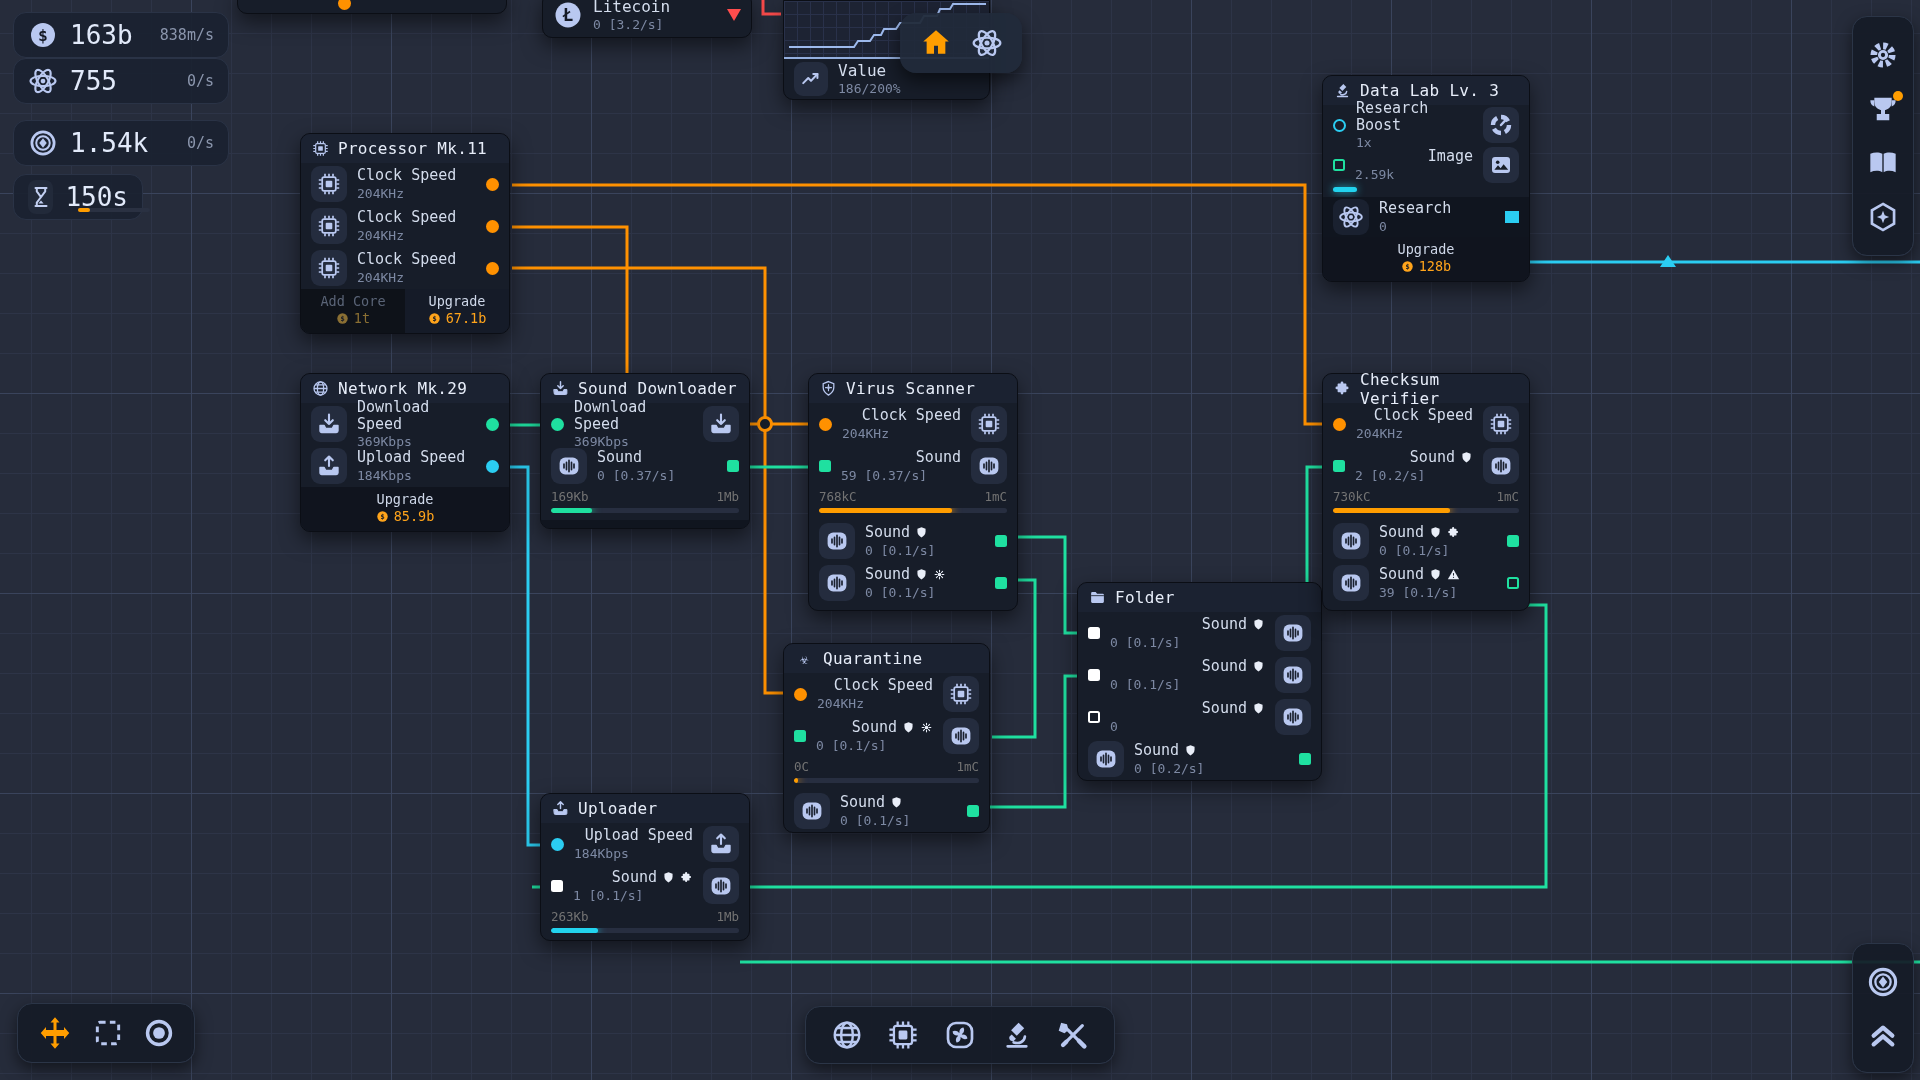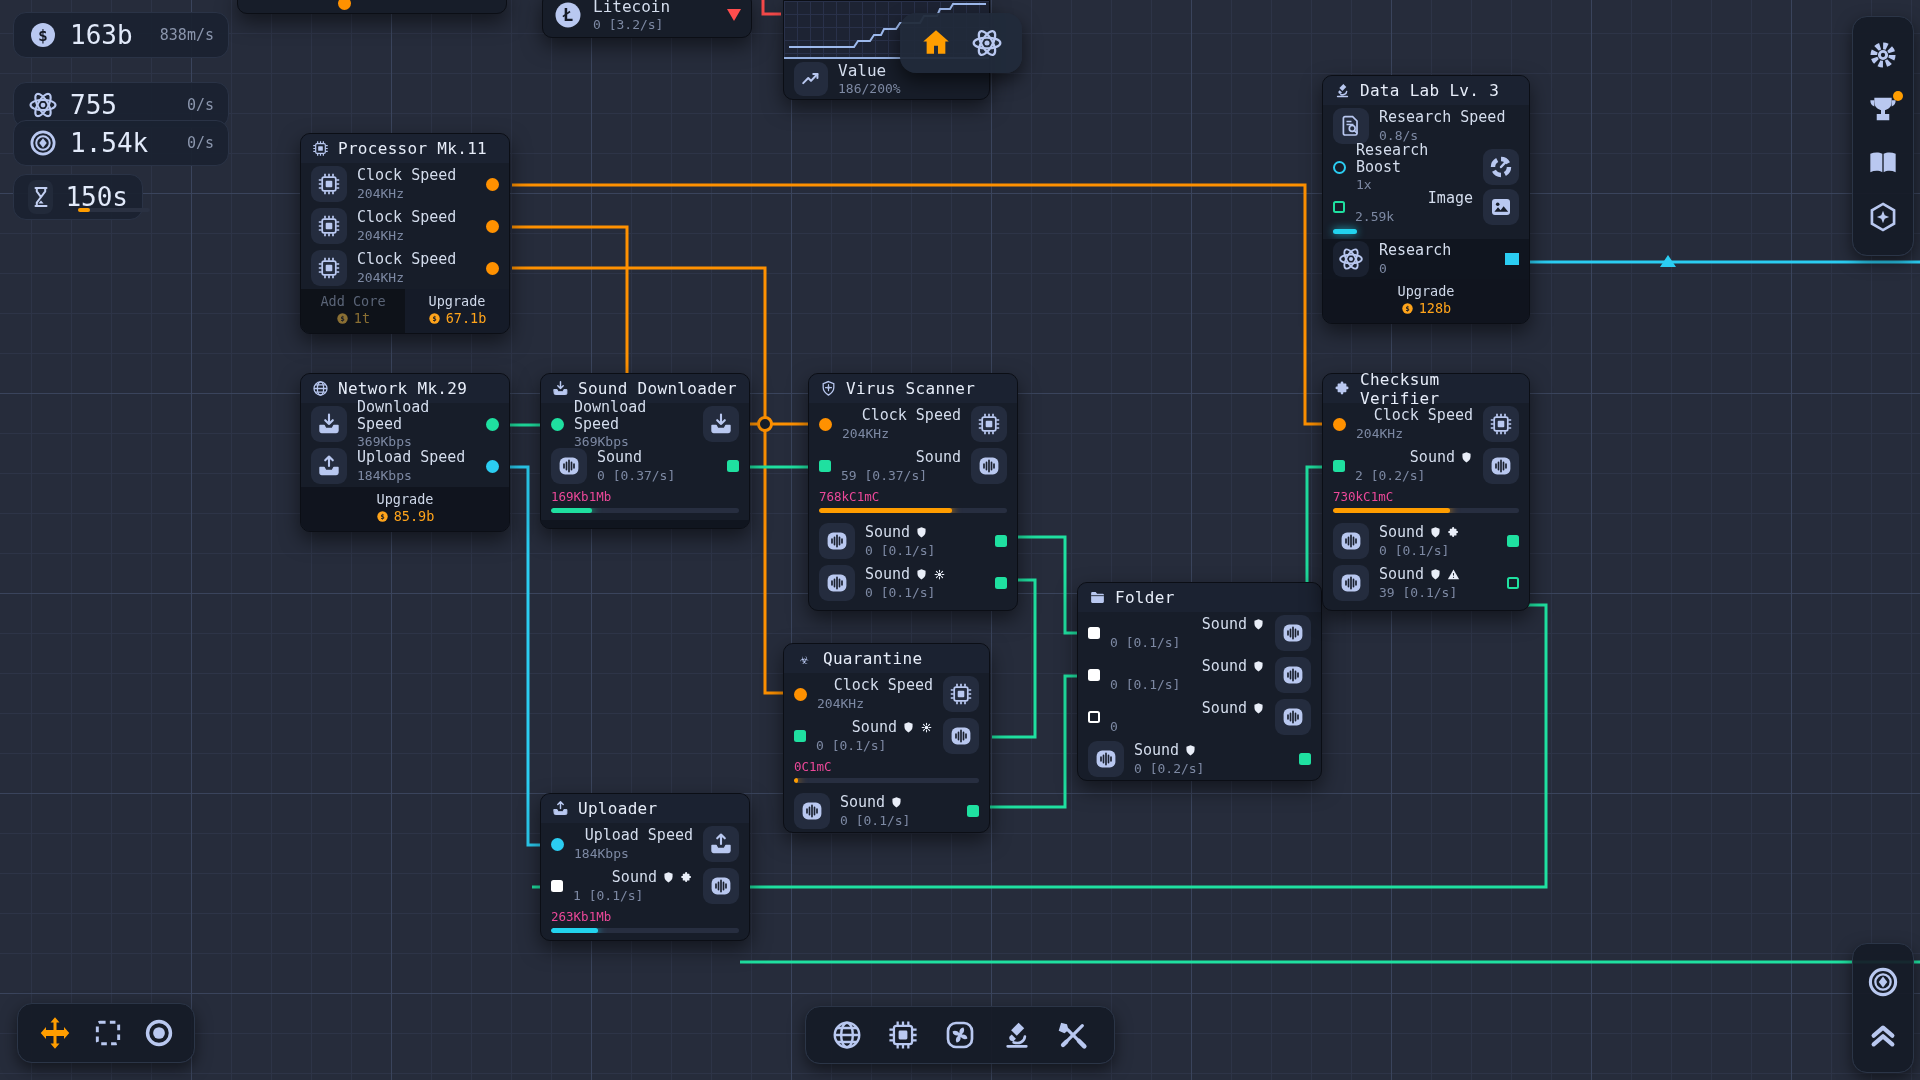--- a/index.html
+++ b/index.html
@@ -41,21 +41,21 @@
   .ps { border-radius:2.5px; width:12px; height:12px; }
   .o { background:#ff9100; } .g { background:#1fe0a0; } .c { background:#2bcdf2; } .w { background:#ffffff; }
   .hl.g { background:transparent; border:2.5px solid #1fe0a0; }
   .hl.c { background:transparent; border:2.5px solid #2bcdf2; }
   .hl.w { background:transparent; border:2.5px solid #ffffff; }
   .tri { flex:0 0 auto; width:0; height:0; border-left:7.5px solid transparent; border-right:7.5px solid transparent;
          border-bottom:12px solid #1fe0a0; }
   .tri.c { border-bottom-color:#2bcdf2; }
   .tri.down { transform:rotate(180deg); border-bottom-color:#ff4d4d; }
   
-  .bl { display:flex; font-size:12.5px; color:#ec4899; padding:2px 10px 0; }
+  .bl { display:flex; justify-content:space-between; font-size:12.5px; color:#737373; padding:2px 10px 0; }
   .bar { height:5px; background:#272e40; border-radius:3px; margin:4px 10px 7px; overflow:hidden; }
   .fill { height:100%; border-radius:3px; }
   .fill.o { background:#ff9d00; box-shadow:0 0 9px 1px rgba(255,157,0,.8); }
   .fill.g { background:#1fe0a0; box-shadow:0 0 9px 1px rgba(31,224,160,.7); }
   .fill.c { background:#22d3ee; box-shadow:0 0 9px 1px rgba(34,211,238,.7); }
   
   .upgrade { background:#10141e; border-radius:0 0 9px 9px; text-align:center; padding:4px 0 7px; cursor:pointer; }
   .upg-l { font-size:13.5px; color:#cfd8e9; }
   .upg-c { font-size:13.5px; color:#ffa41b; display:flex; align-items:center; justify-content:center; gap:5px; margin-top:1px; }
   .split { display:flex; border-radius:0 0 9px 9px; overflow:hidden; }
@@ -263,21 +263,21 @@
 
 <div class="pill" style="left:13px;top:12px;width:216px">
   <span class="pico">
       <svg class="ic" width="30" height="30">
         <use href="#i-coin"></use>
       </svg>
     </span>
   <span class="pval">163b</span>
   <span class="prate">838m/s</span>
 </div>
-<div class="pill" style="left:13px;top:82px;width:216px">
+<div class="pill" style="left:13px;top:58px;width:216px">
   <span class="pico">
       <svg class="ic" width="30" height="30">
         <use href="#i-atom"></use>
       </svg>
     </span>
   <span class="pval">755</span>
   <span class="prate">0/s</span>
 </div>
 <div class="pill" style="left:13px;top:120px;width:216px">
   <span class="pico">
@@ -933,33 +933,20 @@
 
 <div class="node" style="left:1322px;top:75px;width:208px">
   <div class="node-header">
     <span class="hic">
         <svg class="ic" width="17" height="17">
           <use href="#i-micro"></use>
         </svg>
       </span>
     <span>Data Lab Lv. 3</span>
   </div>
-  <div class="row">
-    <div class="tile">
-        <svg class="ic" width="24" height="24">
-          <use href="#i-doc"></use>
-        </svg>
-      </div>
-    <div class="rm">
-        <div class="rl">
-          <span>Research Speed</span>
-        </div>
-        <div class="rv">0.8/s</div>
-      </div>
-  </div>
   <div class="row" style="height:40px">
     <span class="port c hl"></span>
     <div class="rm right">
         <div class="rl">
           <span>Research Boost</span>
         </div>
         <div class="rv">1x</div>
       </div>
     <div class="tile">
         <svg class="ic" width="24" height="24">

